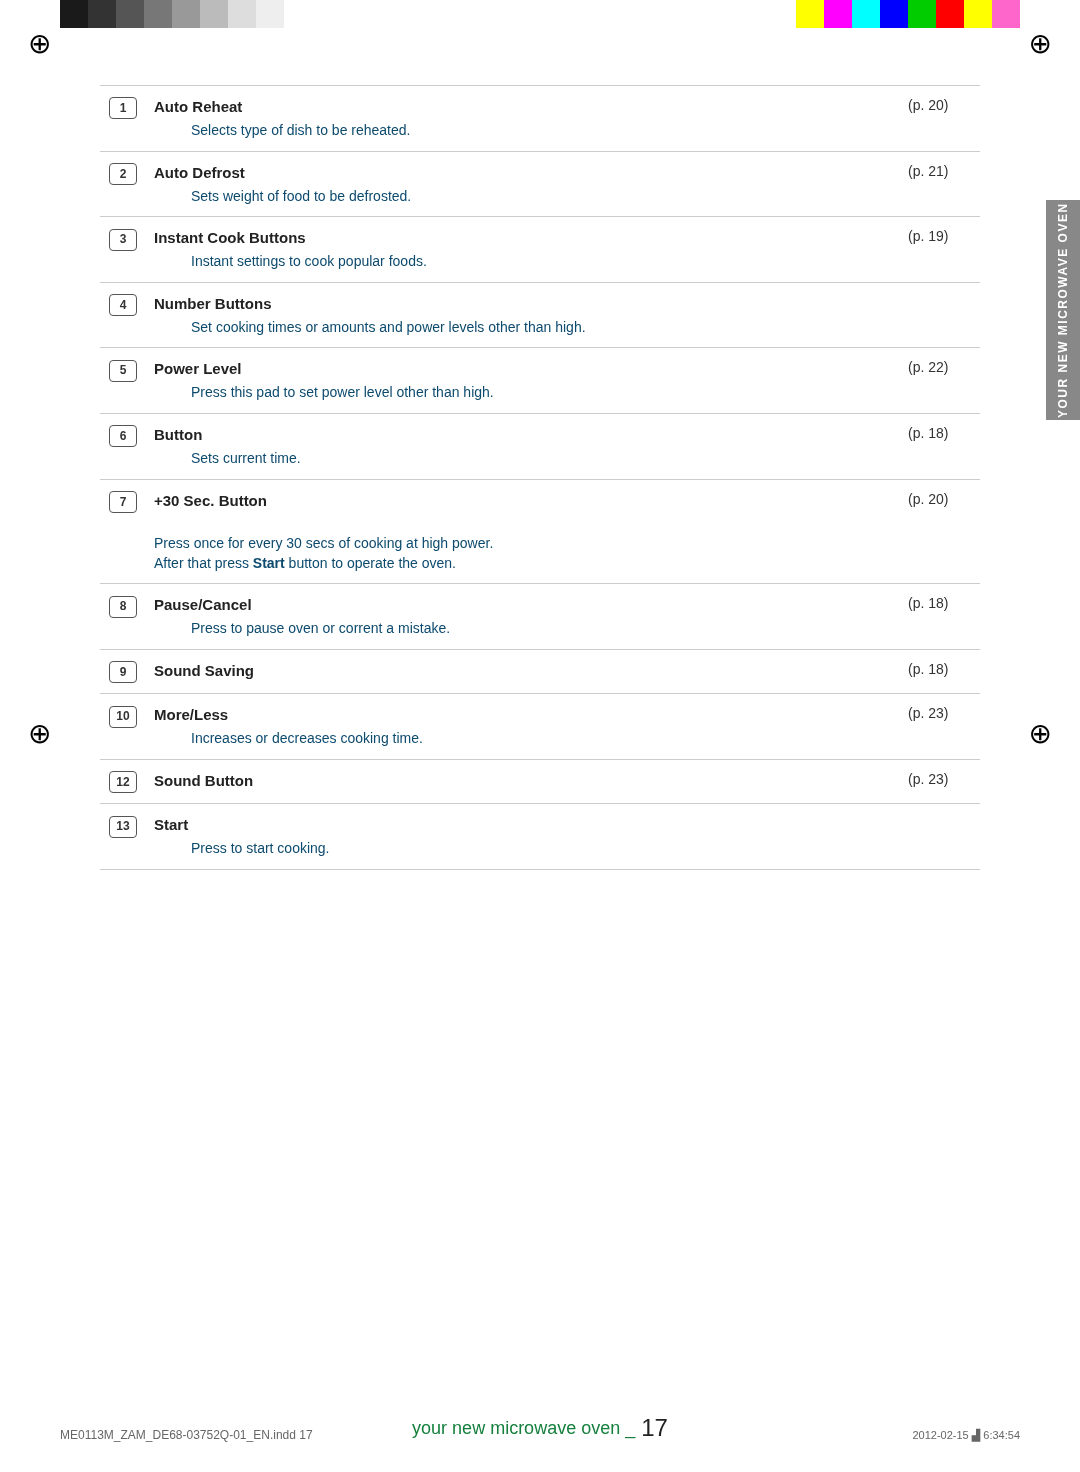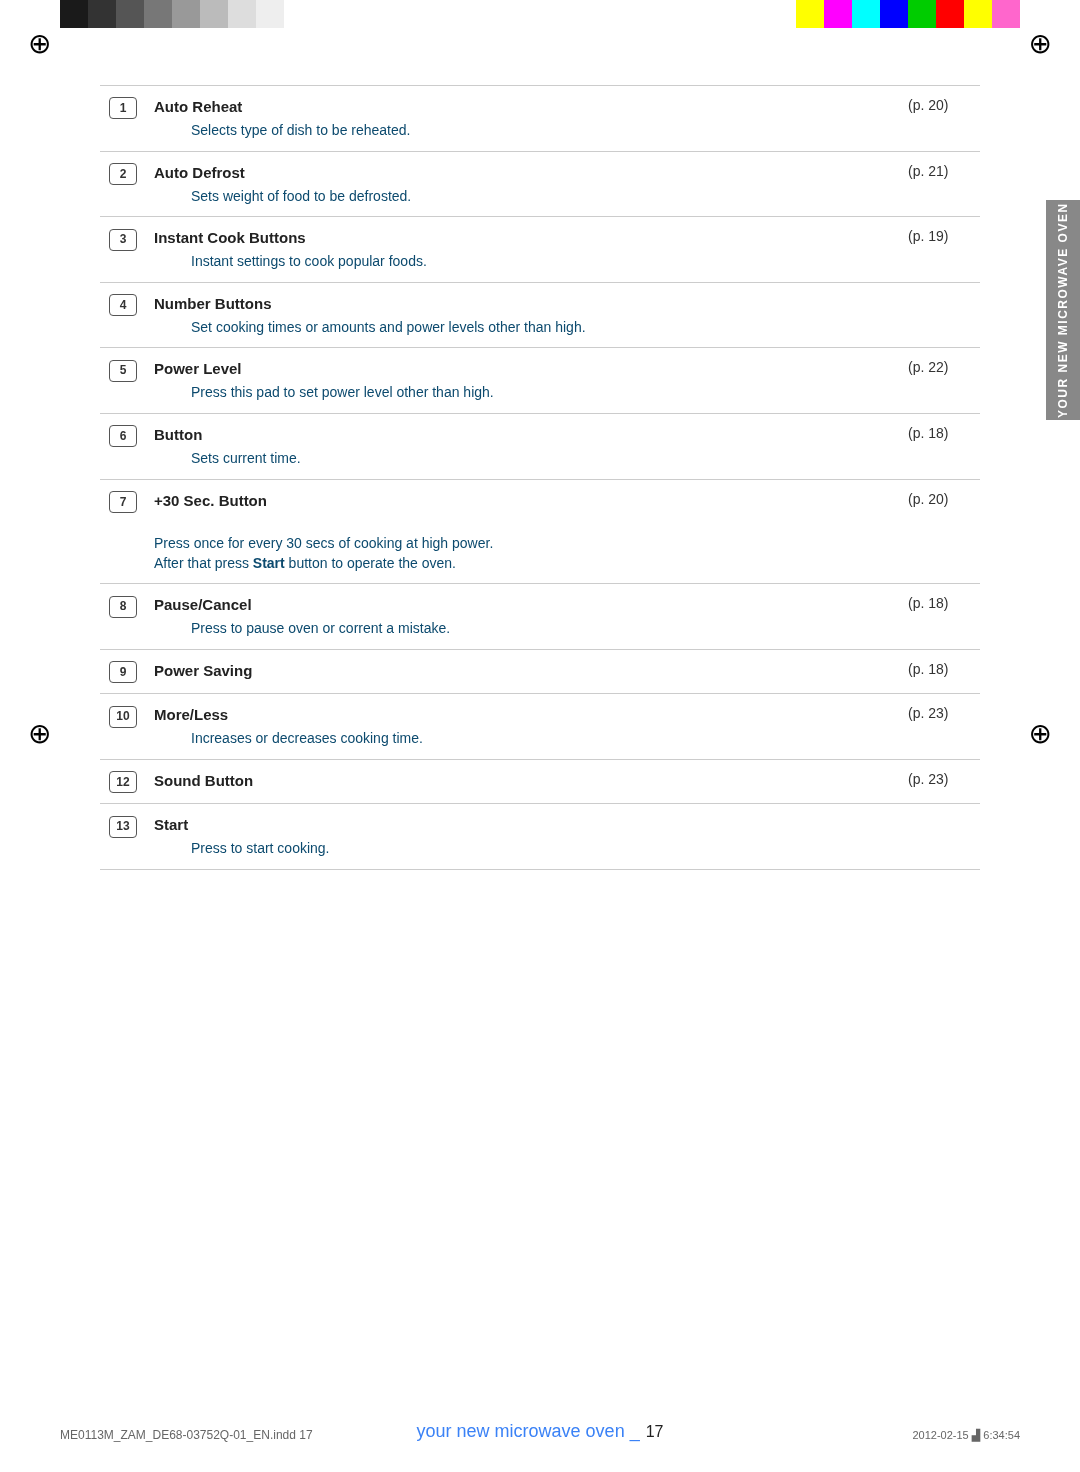--- a/index.html
+++ b/index.html
@@ -150,27 +150,27 @@
     .footer-right {
       position: absolute;
       bottom: 30px;
       right: 60px;
       font-size: 11px;
       color: #666;
       margin-top: 48px;
     }
 
     .footer-page {
-      font-size: 16px;
+      font-size: 24px;
       color: #222;
     }
 
     .footer-text {
       font-size: 18px;
-      color: #3b82f6;
+      color: #15803d;
       margin-right: 6px;
     }
 
     
     .color-strip-left {
       position: absolute;
       top: 0;
       left: 60px;
       display: flex;
       height: 28px;
@@ -260,21 +260,21 @@
           <td class="page-col">(p. 20)</td>
         </tr>
         <tr>
           <td class="num-col"><span class="num-badge">8</span></td>
           <td class="desc-col"><span class="feature-name">Pause/Cancel</span><span class="feature-desc">Press to pause oven or corrent a mistake.</span></td>
           <td class="page-col">(p. 18)</td>
         </tr>
         <tr>
           <td class="num-col"><span class="num-badge">9</span></td>
           <td class="desc-col">
-            <span class="feature-name">Power Saving</span>
+            <span class="feature-name">Sound Saving</span>
           </td>
           <td class="page-col">(p. 18)</td>
         </tr>
         <tr>
           <td class="num-col"><span class="num-badge">10</span></td>
           <td class="desc-col"><span class="feature-name">More/Less</span><span class="feature-desc">Increases or decreases cooking time.</span></td>
           <td class="page-col">(p. 23)</td>
         </tr>
         <tr>
           <td class="num-col"><span class="num-badge">12</span></td>

